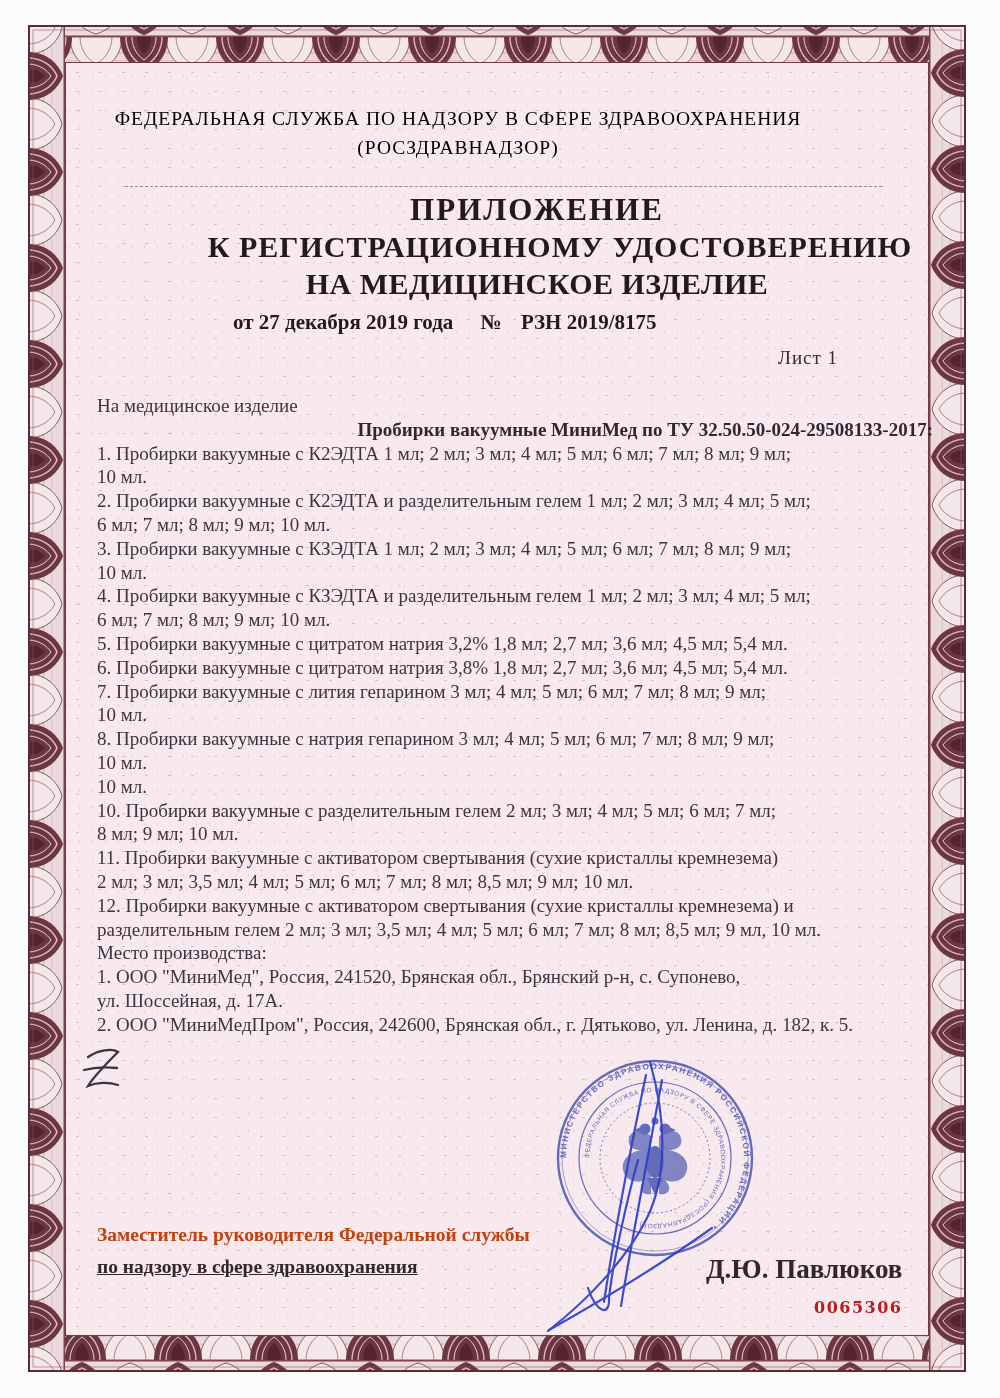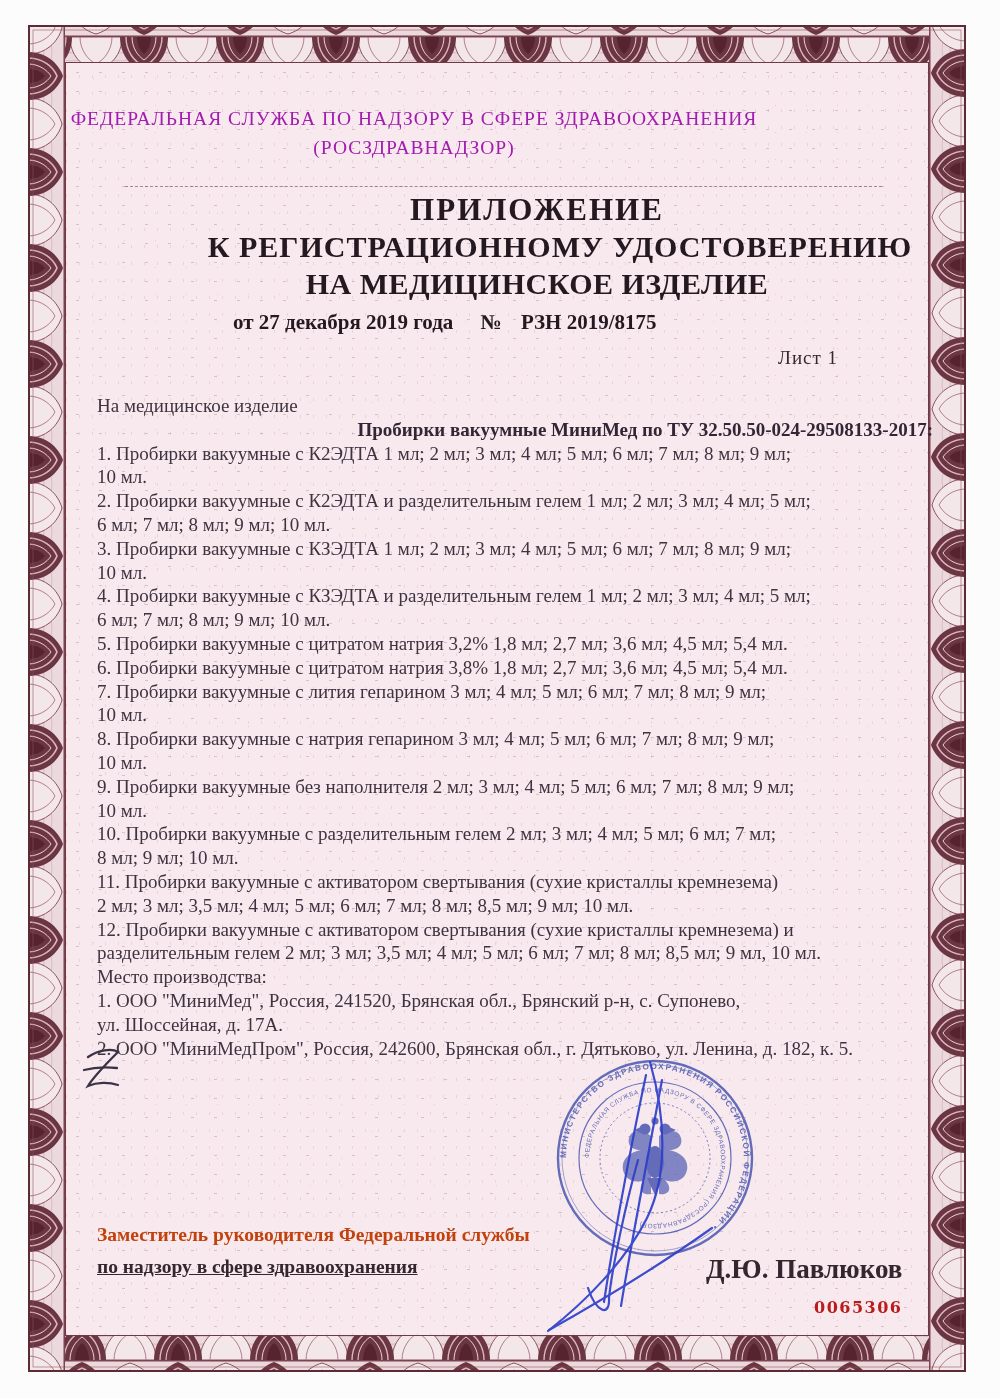--- a/index.html
+++ b/index.html
@@ -15,22 +15,22 @@
     background-image:
       radial-gradient(rgba(150,92,108,.30) 1px, transparent 1.2px),
       radial-gradient(rgba(187,132,146,.22) .8px, transparent 1px),
       radial-gradient(rgba(120,70,84,.16) .7px, transparent .9px);
     background-size:23px 19px,13px 17px,31px 27px;
     background-position:0 0,7px 5px,12px 2px;
     border:1.5px solid #6f3a45;
     box-sizing:border-box;
   }
   .abs{position:absolute;}
-  .agency{left:65px; width:698px; text-align:center; color:#a21caf;
-          font-size:19.5px; letter-spacing:1px; white-space:nowrap;}
+  .agency{left:65px; width:698px; text-align:center; color:#000000;
+          font-size:19.5px; letter-spacing:1px; white-space:nowrap;padding-left:44px;}
   .dashes{left:125px; top:186px; width:757px; height:0;
           border-top:1.5px dashed rgba(122,80,90,.65);}
   .doc-title{left:65px; width:944px; text-align:center; font-weight:bold; color:#241920;}
   .t1{top:192px; font-size:31px; letter-spacing:2px;}
   .t2{top:230px; font-size:30px; letter-spacing:1px;padding-left:23px;}
   .t3{top:267px; font-size:30px; letter-spacing:.5px;}
   .dateline{left:233px; top:310px; font-size:21px; font-weight:bold; color:#241920; white-space:nowrap;}
   .dateline .nsign{margin-left:22px;} .dateline .nval{margin-left:14px;}
   .sheet{left:778px; top:347px; font-size:19px; color:#352831; letter-spacing:1px;}
   .bodytext{left:97px; top:394px; width:836px; color:#3e3340;
@@ -112,21 +112,20 @@
         <div class="bline">3. Пробирки вакуумные с КЗЭДТА 1 мл; 2 мл; 3 мл; 4 мл; 5 мл; 6 мл; 7 мл; 8 мл; 9 мл;</div>
         <div class="bline">10 мл.</div>
         <div class="bline">4. Пробирки вакуумные с КЗЭДТА и разделительным гелем 1 мл; 2 мл; 3 мл; 4 мл; 5 мл;</div>
         <div class="bline">6 мл; 7 мл; 8 мл; 9 мл; 10 мл.</div>
         <div class="bline">5. Пробирки вакуумные с цитратом натрия 3,2% 1,8 мл; 2,7 мл; 3,6 мл; 4,5 мл; 5,4 мл.</div>
         <div class="bline">6. Пробирки вакуумные с цитратом натрия 3,8% 1,8 мл; 2,7 мл; 3,6 мл; 4,5 мл; 5,4 мл.</div>
         <div class="bline">7. Пробирки вакуумные с лития гепарином 3 мл; 4 мл; 5 мл; 6 мл; 7 мл; 8 мл; 9 мл;</div>
         <div class="bline">10 мл.</div>
         <div class="bline">8. Пробирки вакуумные с натрия гепарином 3 мл; 4 мл; 5 мл; 6 мл; 7 мл; 8 мл; 9 мл;</div>
         <div class="bline">10 мл.</div>
-        <div class="bline">9. Пробирки вакуумные без наполнителя 2 мл; 3 мл; 4 мл; 5 мл; 6 мл; 7 мл; 8 мл; 9 мл;</div>
         <div class="bline">10 мл.</div>
         <div class="bline">10. Пробирки вакуумные с разделительным гелем 2 мл; 3 мл; 4 мл; 5 мл; 6 мл; 7 мл;</div>
         <div class="bline">8 мл; 9 мл; 10 мл.</div>
         <div class="bline">11. Пробирки вакуумные с активатором свертывания (сухие кристаллы кремнезема)</div>
         <div class="bline">2 мл; 3 мл; 3,5 мл; 4 мл; 5 мл; 6 мл; 7 мл; 8 мл; 8,5 мл; 9 мл; 10 мл.</div>
         <div class="bline">12. Пробирки вакуумные с активатором свертывания (сухие кристаллы кремнезема) и</div>
         <div class="bline">разделительным гелем 2 мл; 3 мл; 3,5 мл; 4 мл; 5 мл; 6 мл; 7 мл; 8 мл; 8,5 мл; 9 мл, 10 мл.</div>
         <div class="bline">Место производства:</div>
         <div class="bline">1. ООО "МиниМед", Россия, 241520, Брянская обл., Брянский р-н, с. Супонево,</div>
         <div class="bline">ул. Шоссейная, д. 17А.</div>

